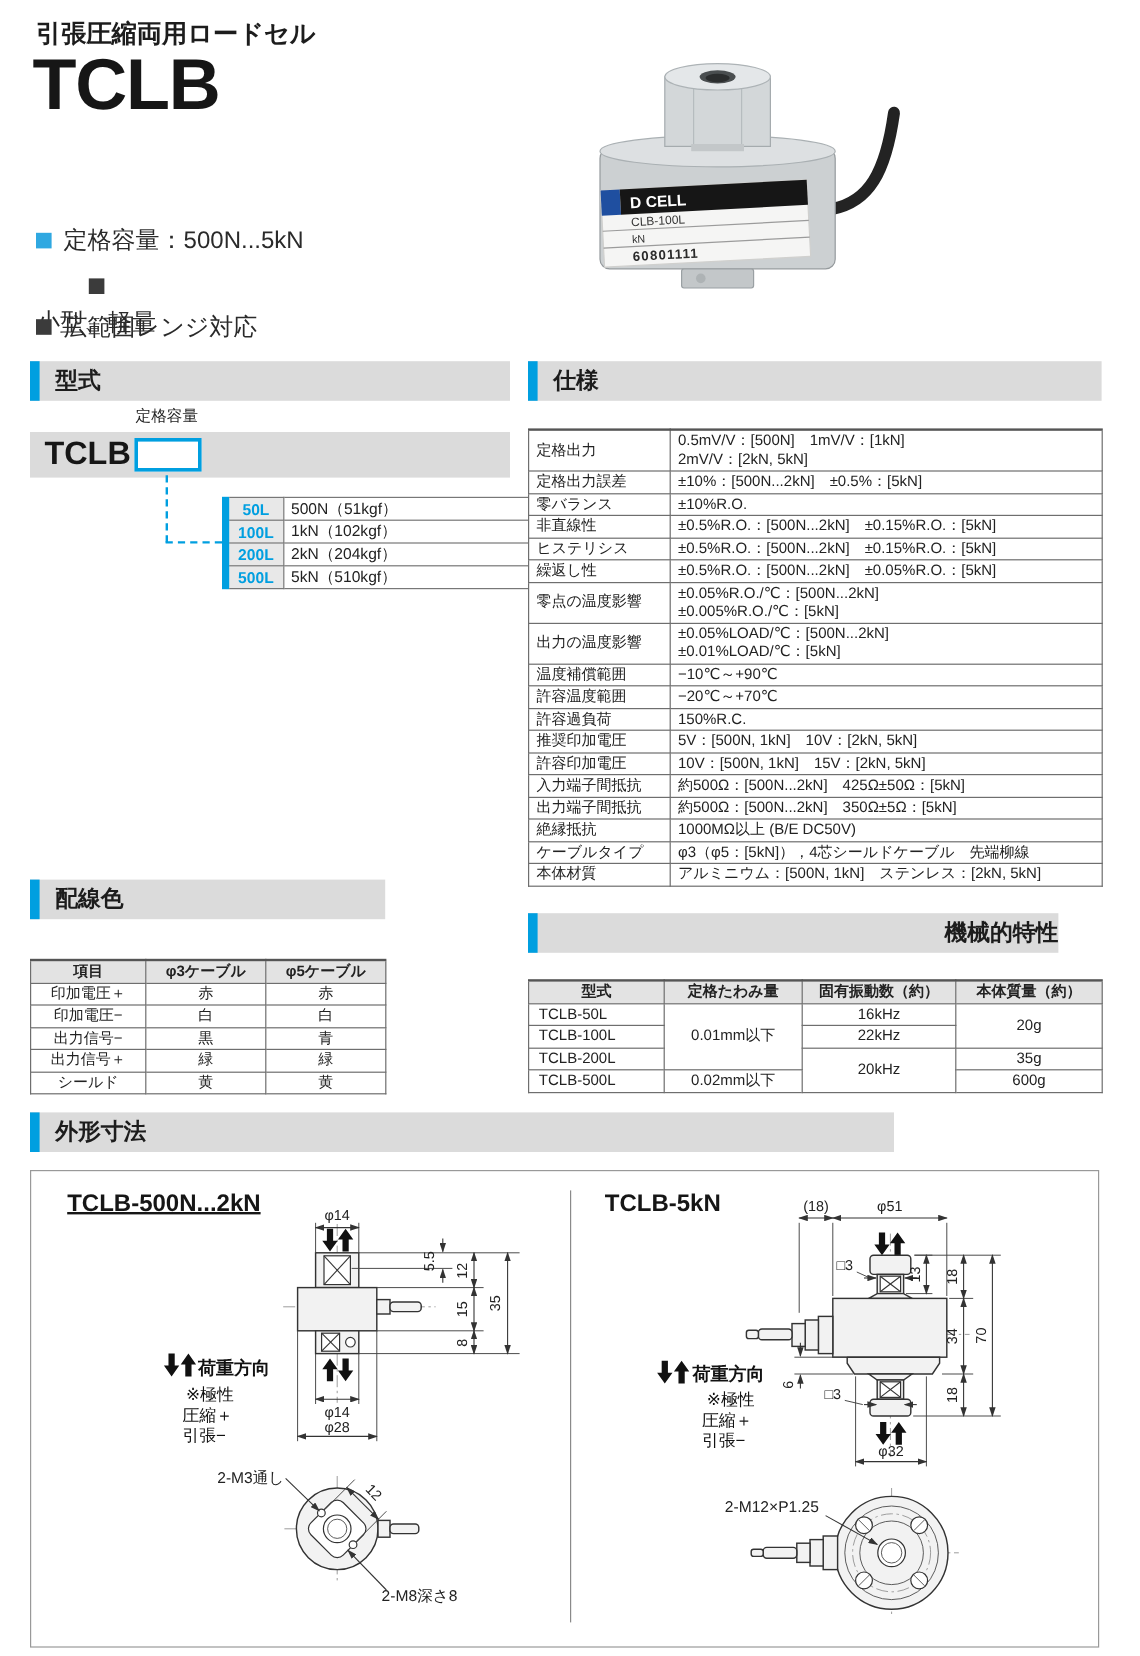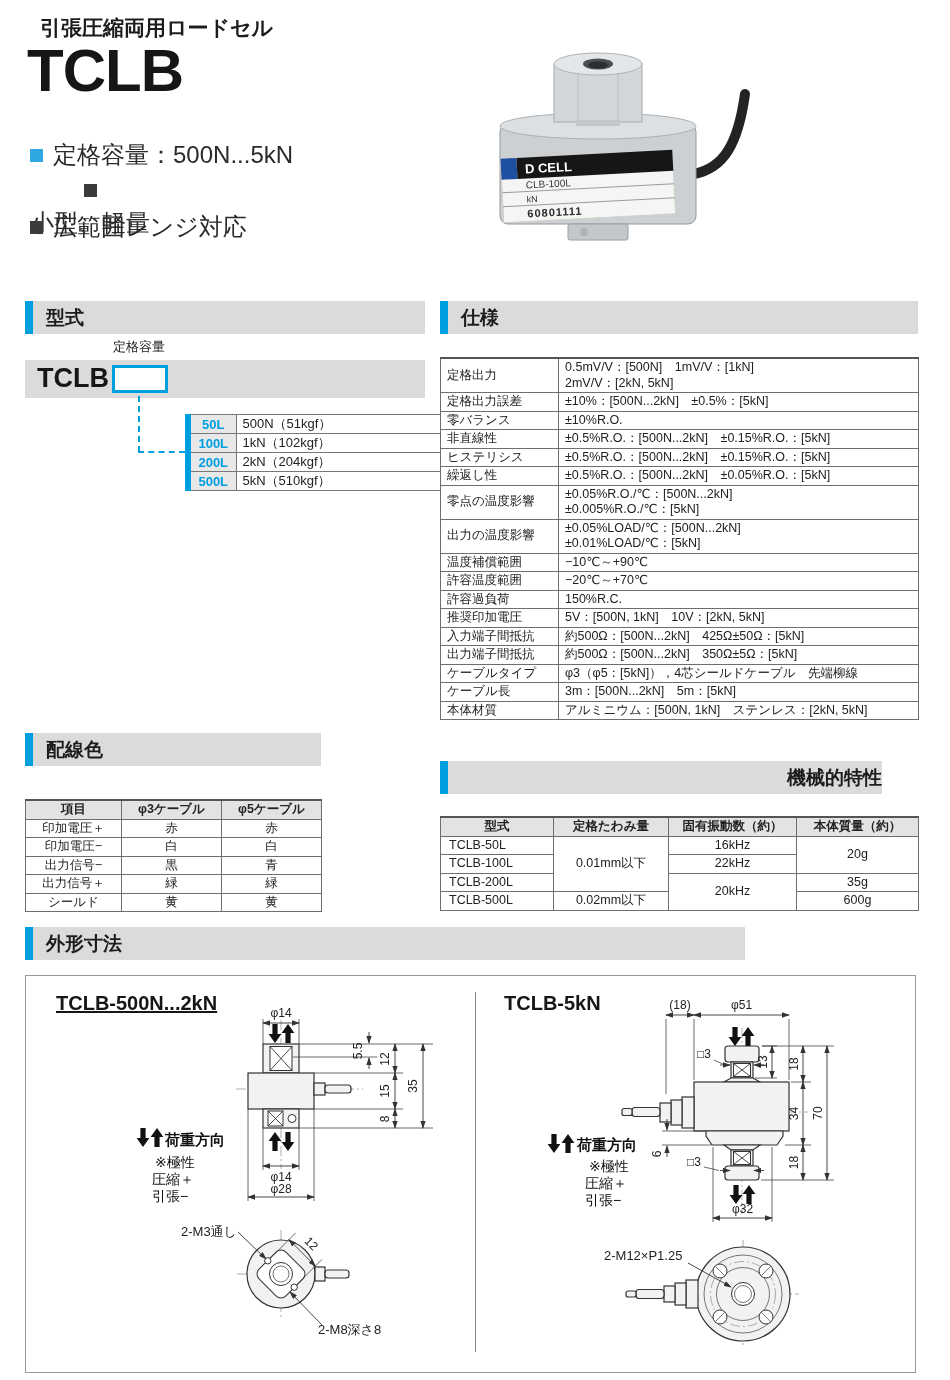--- a/index.html
+++ b/index.html
@@ -3,23 +3,23 @@
 <meta charset="utf-8">
 <style>
   * { margin:0; padding:0; box-sizing:border-box; }
   html,body { background:#fff; }
   body { font-family:"Liberation Sans","DejaVu Sans",sans-serif; color:#222; }
   .page { position:relative; width:950px; height:1380px; background:#fff; overflow:hidden; }
 
   .abs { position:absolute; }
 
   
-  .subtitle { left:40px; top:14px; font-size:21px; font-weight:bold; color:#1c1c1c; }
+  .subtitle { left:30px; top:14px; font-size:21px; font-weight:bold; color:#1c1c1c; }
   .big-title { left:27px; top:36px; font-size:60px; font-weight:900; letter-spacing:-1px; color:#161616; }
-  .feat { left:30px; display:flex; align-items:center; gap:10px; font-size:24px; color:#2a2a2a; }
+  .feat { left:30px; display:flex; align-items:center; gap:10px; font-size:20px; color:#2a2a2a;margin-top:48px; }
   .sq { width:13px; height:13px; display:inline-block; flex:0 0 13px; }
   .sq.blue { background:#2FA8E1; }
   .sq.dark { background:#3B3B3B; }
 
   
   .sec { background:#DBDBDB; border-left:8px solid #009FE0; height:33px; line-height:33px;
          padding-left:13px; font-size:19px; font-weight:bold; color:#1c1c1c; }
 
   
   .cap-label { font-size:13px; color:#222; }
@@ -192,34 +192,38 @@
         </tr>
     <tr>
           <td class="lab">許容過負荷</td>
           <td class="pre">150%R.C.</td>
         </tr>
     <tr>
           <td class="lab">推奨印加電圧</td>
           <td class="pre">5V：[500N, 1kN]　10V：[2kN, 5kN]</td>
         </tr>
     <tr>
+          <td class="lab">許容印加電圧</td>
+          <td class="pre">10V：[500N, 1kN]　15V：[2kN, 5kN]</td>
+        </tr>
+    <tr>
           <td class="lab">入力端子間抵抗</td>
           <td class="pre">約500Ω：[500N...2kN]　425Ω±50Ω：[5kN]</td>
         </tr>
     <tr>
           <td class="lab">出力端子間抵抗</td>
           <td class="pre">約500Ω：[500N...2kN]　350Ω±5Ω：[5kN]</td>
         </tr>
     <tr>
+          <td class="lab">絶縁抵抗</td>
+          <td class="pre">1000MΩ以上 (B/E DC50V)</td>
+        </tr>
+    <tr>
           <td class="lab">ケーブルタイプ</td>
           <td class="pre">φ3（φ5：[5kN]），4芯シールドケーブル　先端柳線</td>
-        </tr>
-    <tr>
-          <td class="lab">ケーブル長</td>
-          <td class="pre">3m：[500N...2kN]　5m：[5kN]</td>
         </tr>
     <tr>
           <td class="lab">本体材質</td>
           <td class="pre">アルミニウム：[500N, 1kN]　ステンレス：[2kN, 5kN]</td>
         </tr>
   </tbody>
     </table>
 
   <div class="abs sec" style="left:25px; top:733px; width:296px;">配線色</div>
   <table class="abs dtab ctab" style="left:25px; top:787px; width:296px;">

